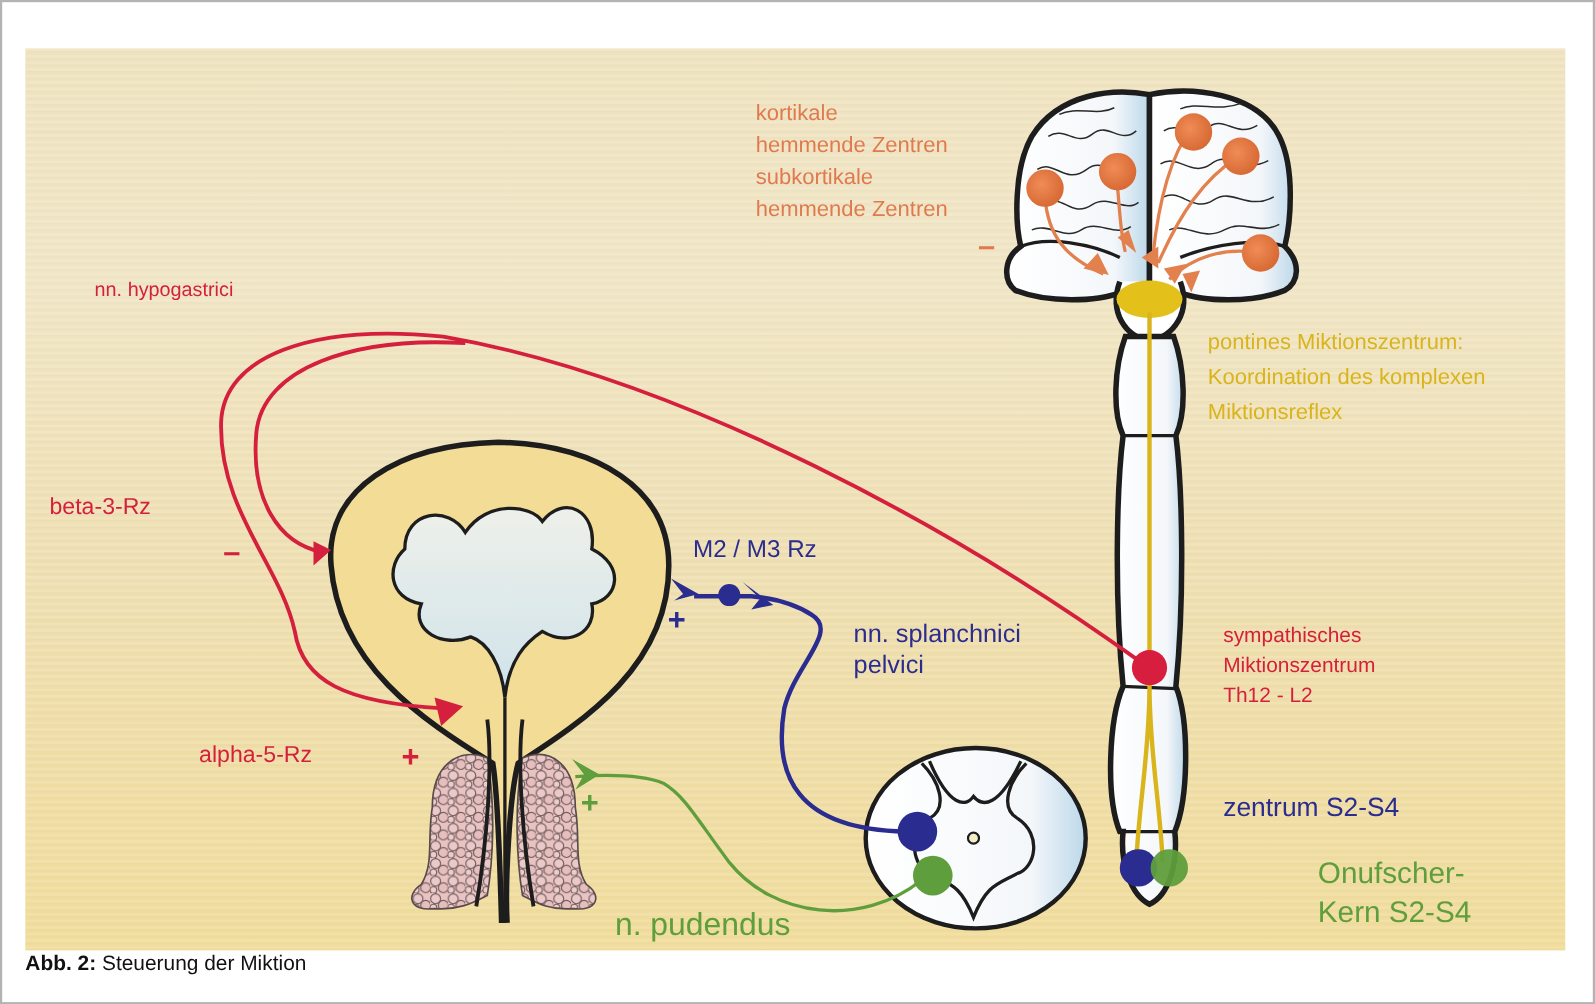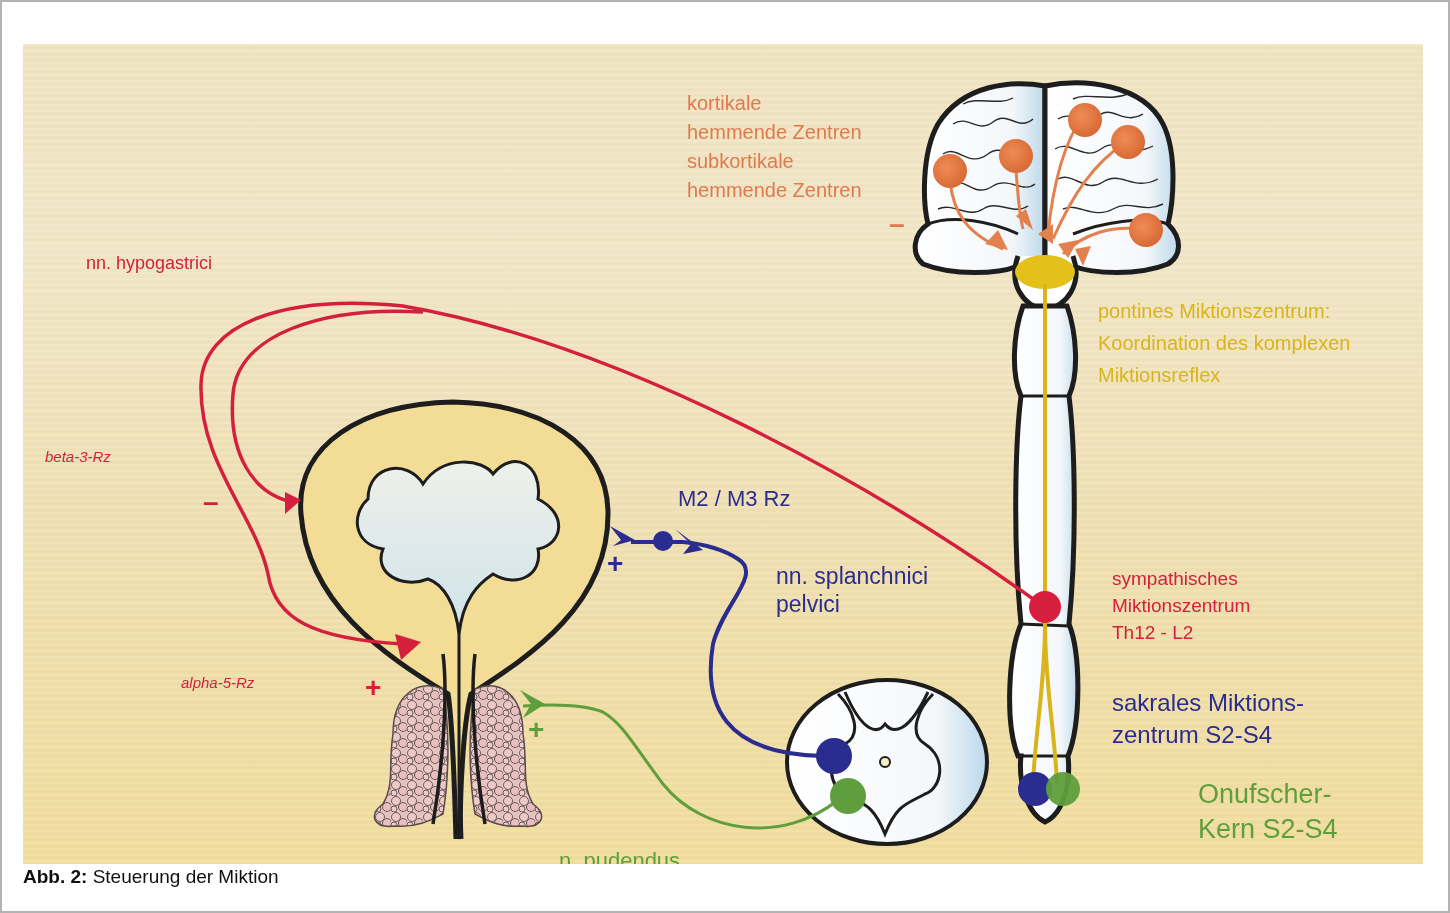--- a/index.html
+++ b/index.html
@@ -17,25 +17,25 @@
     overflow: hidden;
   }
   .panel::before {
     content: ""; position: absolute; inset: 0;
     background: repeating-linear-gradient(180deg, rgba(255,255,255,0.10) 0px, rgba(255,255,255,0.10) 2px, rgba(0,0,0,0.015) 3px, rgba(255,255,255,0) 6px);
   }
   svg.diagram { position: absolute; left: 0; top: 0; }
   .lbl { position: absolute; white-space: nowrap; line-height: 1.25; }
   .orange { color: #e07a4e; font-size: 20px; }
   .red { color: #d4203c; font-size: 19px; }
-  .red-lg { color: #d4203c; font-size: 15px; font-style: italic; }
+  .red-lg { color: #d4203c; font-size: 21px; }
   .yellow { color: #d9b41a; font-size: 20px; line-height: 1.5; }
   .blue { color: #2b2c8f; font-size: 23px; }
   .blue-lg { color: #2b2c8f; font-size: 24px; line-height: 1.3; }
-  .green { color: #5f9e3c; font-size: 22px; margin-top: 24px; }
+  .green { color: #5f9e3c; font-size: 29px; }
   .green-lg { color: #5f9e3c; font-size: 27px; line-height: 1.3; }
   .sign { position: absolute; font-weight: bold; font-size: 28px; line-height: 1; }
   .caption {
     position: absolute; left: 23px; top: 866px; font-size: 19px; color: #111;
     font-family: "Liberation Sans", sans-serif;
   }
   .caption b { font-weight: bold; }
 </style>
 </head>
 <body>
@@ -166,33 +166,32 @@
   <div class="lbl yellow" style="left:1075px; top:252px;">pontines Miktionszentrum:</div>
   <div class="lbl yellow" style="left:1075px; top:284px;">Koordination des komplexen</div>
   <div class="lbl yellow" style="left:1075px; top:316px;">Miktionsreflex</div>
 
   <div class="lbl red" style="left:63px; top:208px; font-size:18px;">nn. hypogastrici</div>
   <div class="lbl red-lg" style="left:22px; top:404px;">beta-3-Rz</div>
   <div class="sign" style="left:180px; top:444px; color:#d4203c;">–</div>
   <div class="lbl red-lg" style="left:158px; top:630px;">alpha-5-Rz</div>
   <div class="sign" style="left:342px; top:630px; color:#d4203c;">+</div>
 
-  <div class="lbl blue" style="left:607px; top:441px; font-size:22px;margin-left:48px;">M2 / M3 Rz</div>
+  <div class="lbl blue" style="left:607px; top:441px; font-size:22px;">M2 / M3 Rz</div>
   <div class="sign" style="left:584px; top:506px; color:#2b2c8f;">+</div>
   <div class="lbl blue" style="left:753px; top:518px;">nn. splanchnici</div>
   <div class="lbl blue" style="left:753px; top:546px;">pelvici</div>
 
   <div class="lbl green" style="left:536px; top:779px;">n. pudendus</div>
   <div class="sign" style="left:505px; top:672px; color:#5f9e3c;">+</div>
 
   <div class="lbl red" style="left:1089px; top:523px;">sympathisches</div>
   <div class="lbl red" style="left:1089px; top:550px;">Miktionszentrum</div>
   <div class="lbl red" style="left:1089px; top:577px;">Th12 - L2</div>
 
-  <div class="lbl blue-lg" style="left:1089px; top:643px;">sakrales Miktions-</div>
   <div class="lbl blue-lg" style="left:1089px; top:675px;">zentrum S2-S4</div>
 
   <div class="lbl green-lg" style="left:1175px; top:733px;">Onufscher-</div>
   <div class="lbl green-lg" style="left:1175px; top:768px;">Kern S2-S4</div>
 </div>
 
 <div class="caption">
   <b>Abb. 2:</b>
   <span>Steuerung der Miktion</span>
 </div>

